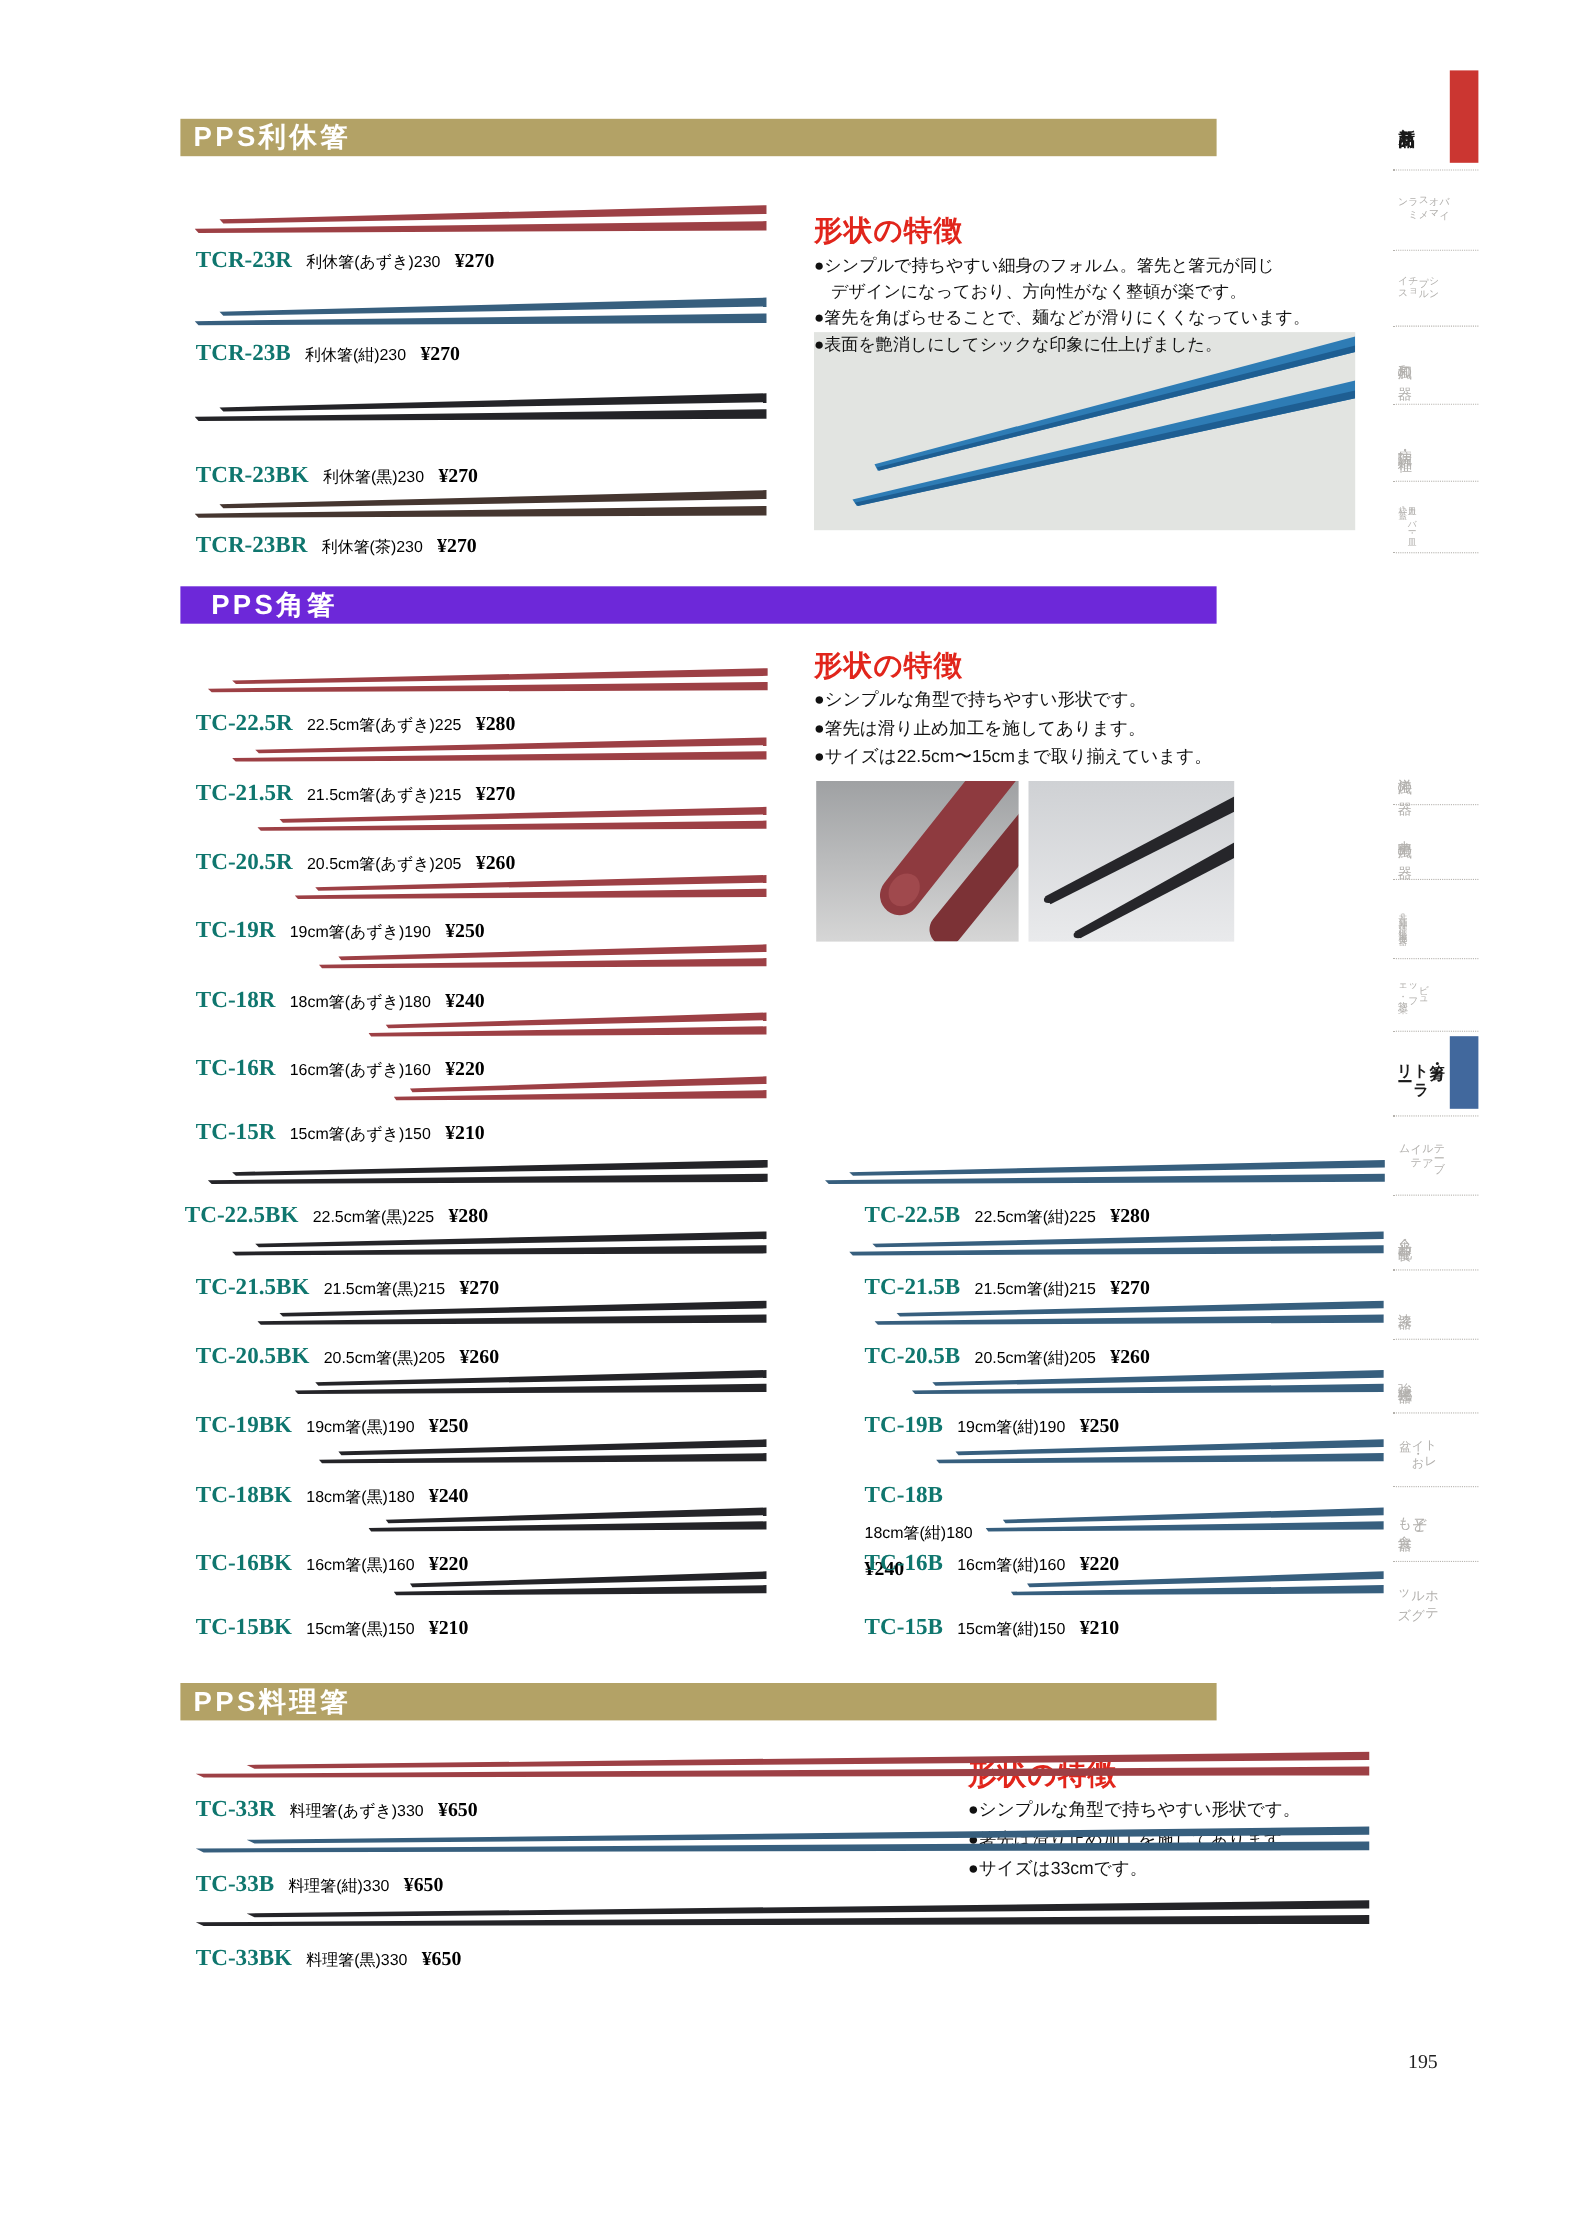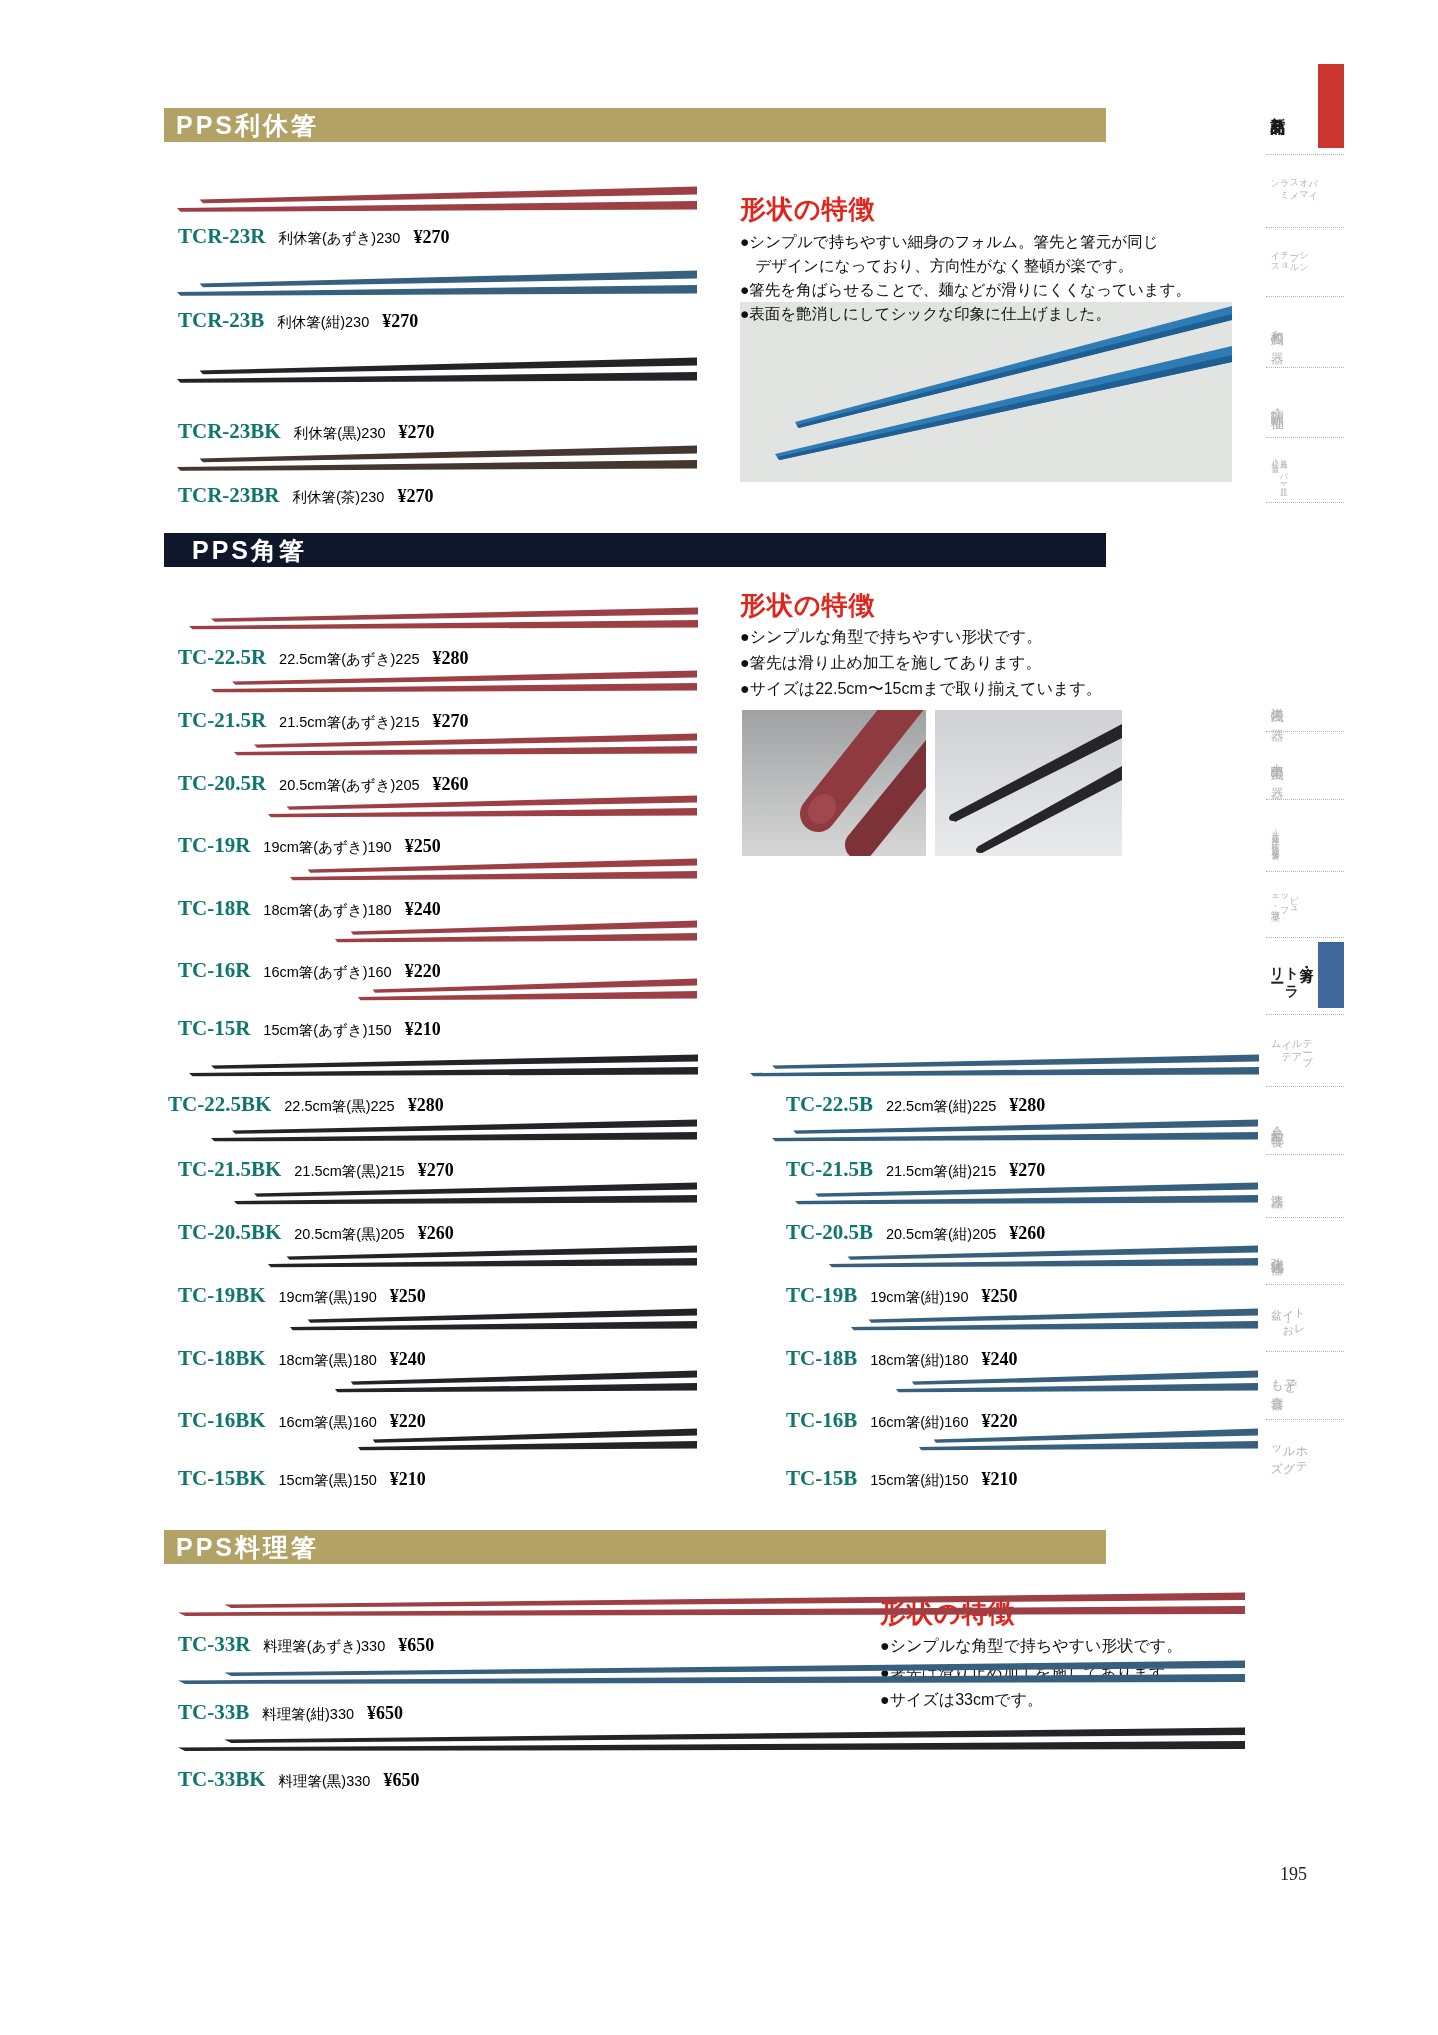--- a/index.html
+++ b/index.html
@@ -171,21 +171,21 @@
           <polygon points="26,12.5 600,0.5 600,8 30,16" fill="#453630"></polygon>
           <polygon points="0,20.5 600,14 600,22 4,24" fill="#453630"></polygon>
         </svg>
       </div>
       <div class="prod-label" style="left: 178px; top: 483px;">
         <span class="code">TCR-23BR</span>
         <span class="desc">利休箸(茶)230</span>
         <span class="price">¥270</span>
       </div>
     </div>
-    <div class="bar" style="top: 533px; background: #0f172a; padding-left: 28px;">PPS角箸</div>
+    <div class="bar" style="top: 533px; background: #6d28d9; padding-left: 28px;">PPS角箸</div>
     <div class="feature-title" style="left: 740px; top: 588px; color: rgb(225, 37, 27);">形状の特徴</div>
     <div class="feature-lines" style="left: 740px; top: 624px; line-height: 26px; font-size: 16px;">●シンプルな角型で持ちやすい形状です。
 ●箸先は滑り止め加工を施してあります。
 ●サイズは22.5cm〜15cmまで取り揃えています。</div>
     <div>
       <div class="prod-img" style="left: 188.5px; top: 607px; width: 509px; height: 26px; position: absolute;">
         <svg width="509" height="26" viewBox="0 0 600 28" preserveAspectRatio="none">
           <polygon points="26,12.5 600,0.5 600,8 30,16" fill="#9d4045"></polygon>
           <polygon points="0,20.5 600,14 600,22 4,24" fill="#9d4045"></polygon>
         </svg>
@@ -417,21 +417,21 @@
         <span class="price">¥250</span>
       </div>
     </div>
     <div>
       <div class="prod-img" style="left: 851.2px; top: 1308px; width: 407px; height: 26px; position: absolute;">
         <svg width="407" height="26" viewBox="0 0 600 28" preserveAspectRatio="none">
           <polygon points="26,12.5 600,0.5 600,8 30,16" fill="#375f7e"></polygon>
           <polygon points="0,20.5 600,14 600,22 4,24" fill="#375f7e"></polygon>
         </svg>
       </div>
-      <div class="prod-label" style="left: 786px; top: 1346px;">
+      <div class="prod-label" style="left: 786px; top: 1346px; flex-direction: column;">
         <span class="code">TC-18B</span>
         <span class="desc">18cm箸(紺)180</span>
         <span class="price">¥240</span>
       </div>
     </div>
     <div>
       <div class="prod-img" style="left: 896.4px; top: 1370px; width: 362px; height: 26px; position: absolute;">
         <svg width="362" height="26" viewBox="0 0 600 28" preserveAspectRatio="none">
           <polygon points="26,12.5 600,0.5 600,8 30,16" fill="#375f7e"></polygon>
           <polygon points="0,20.5 600,14 600,22 4,24" fill="#375f7e"></polygon>

